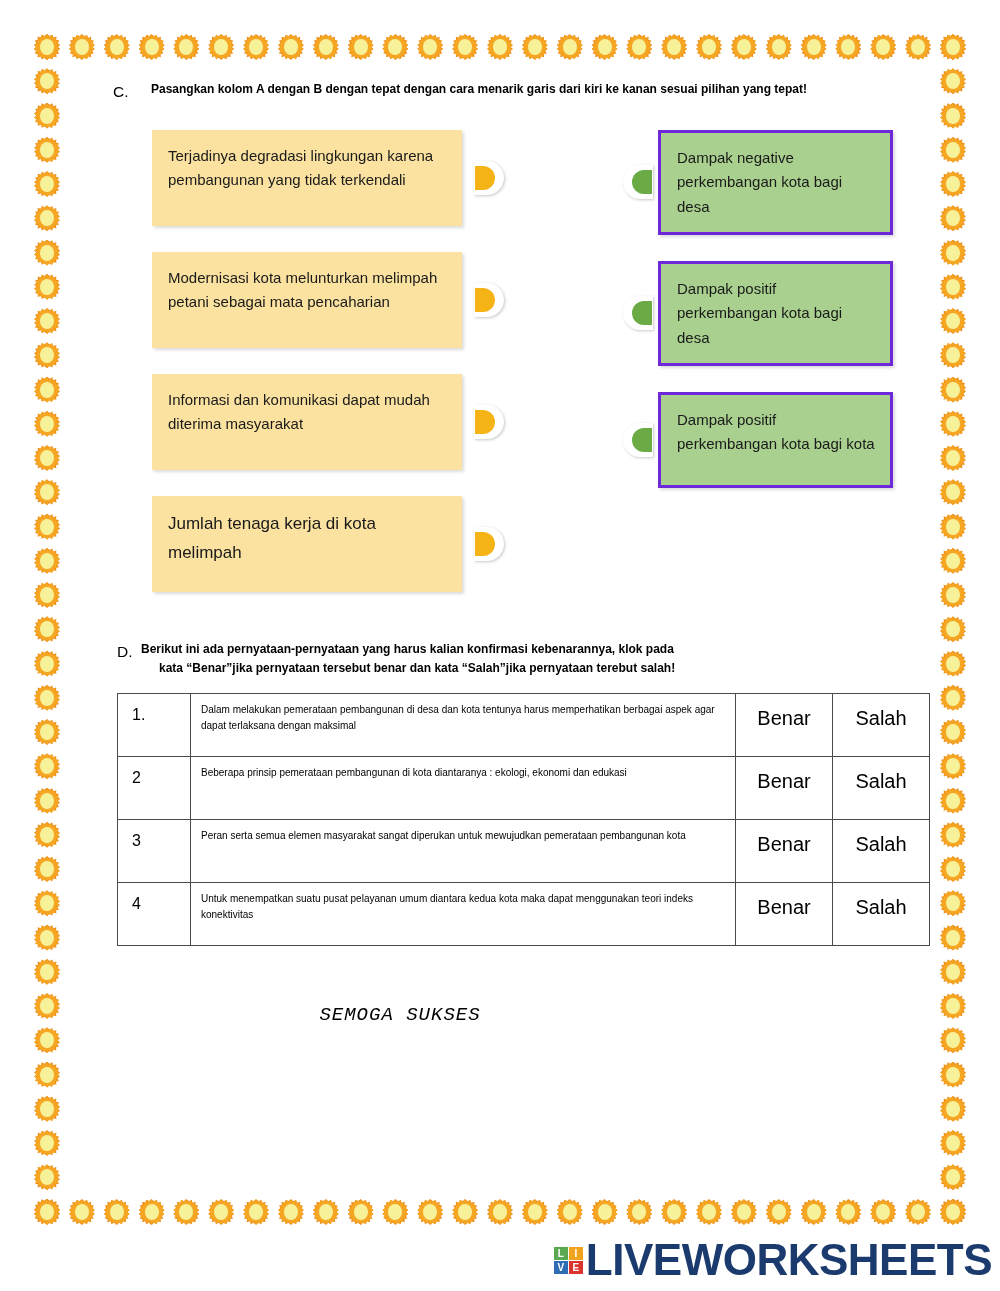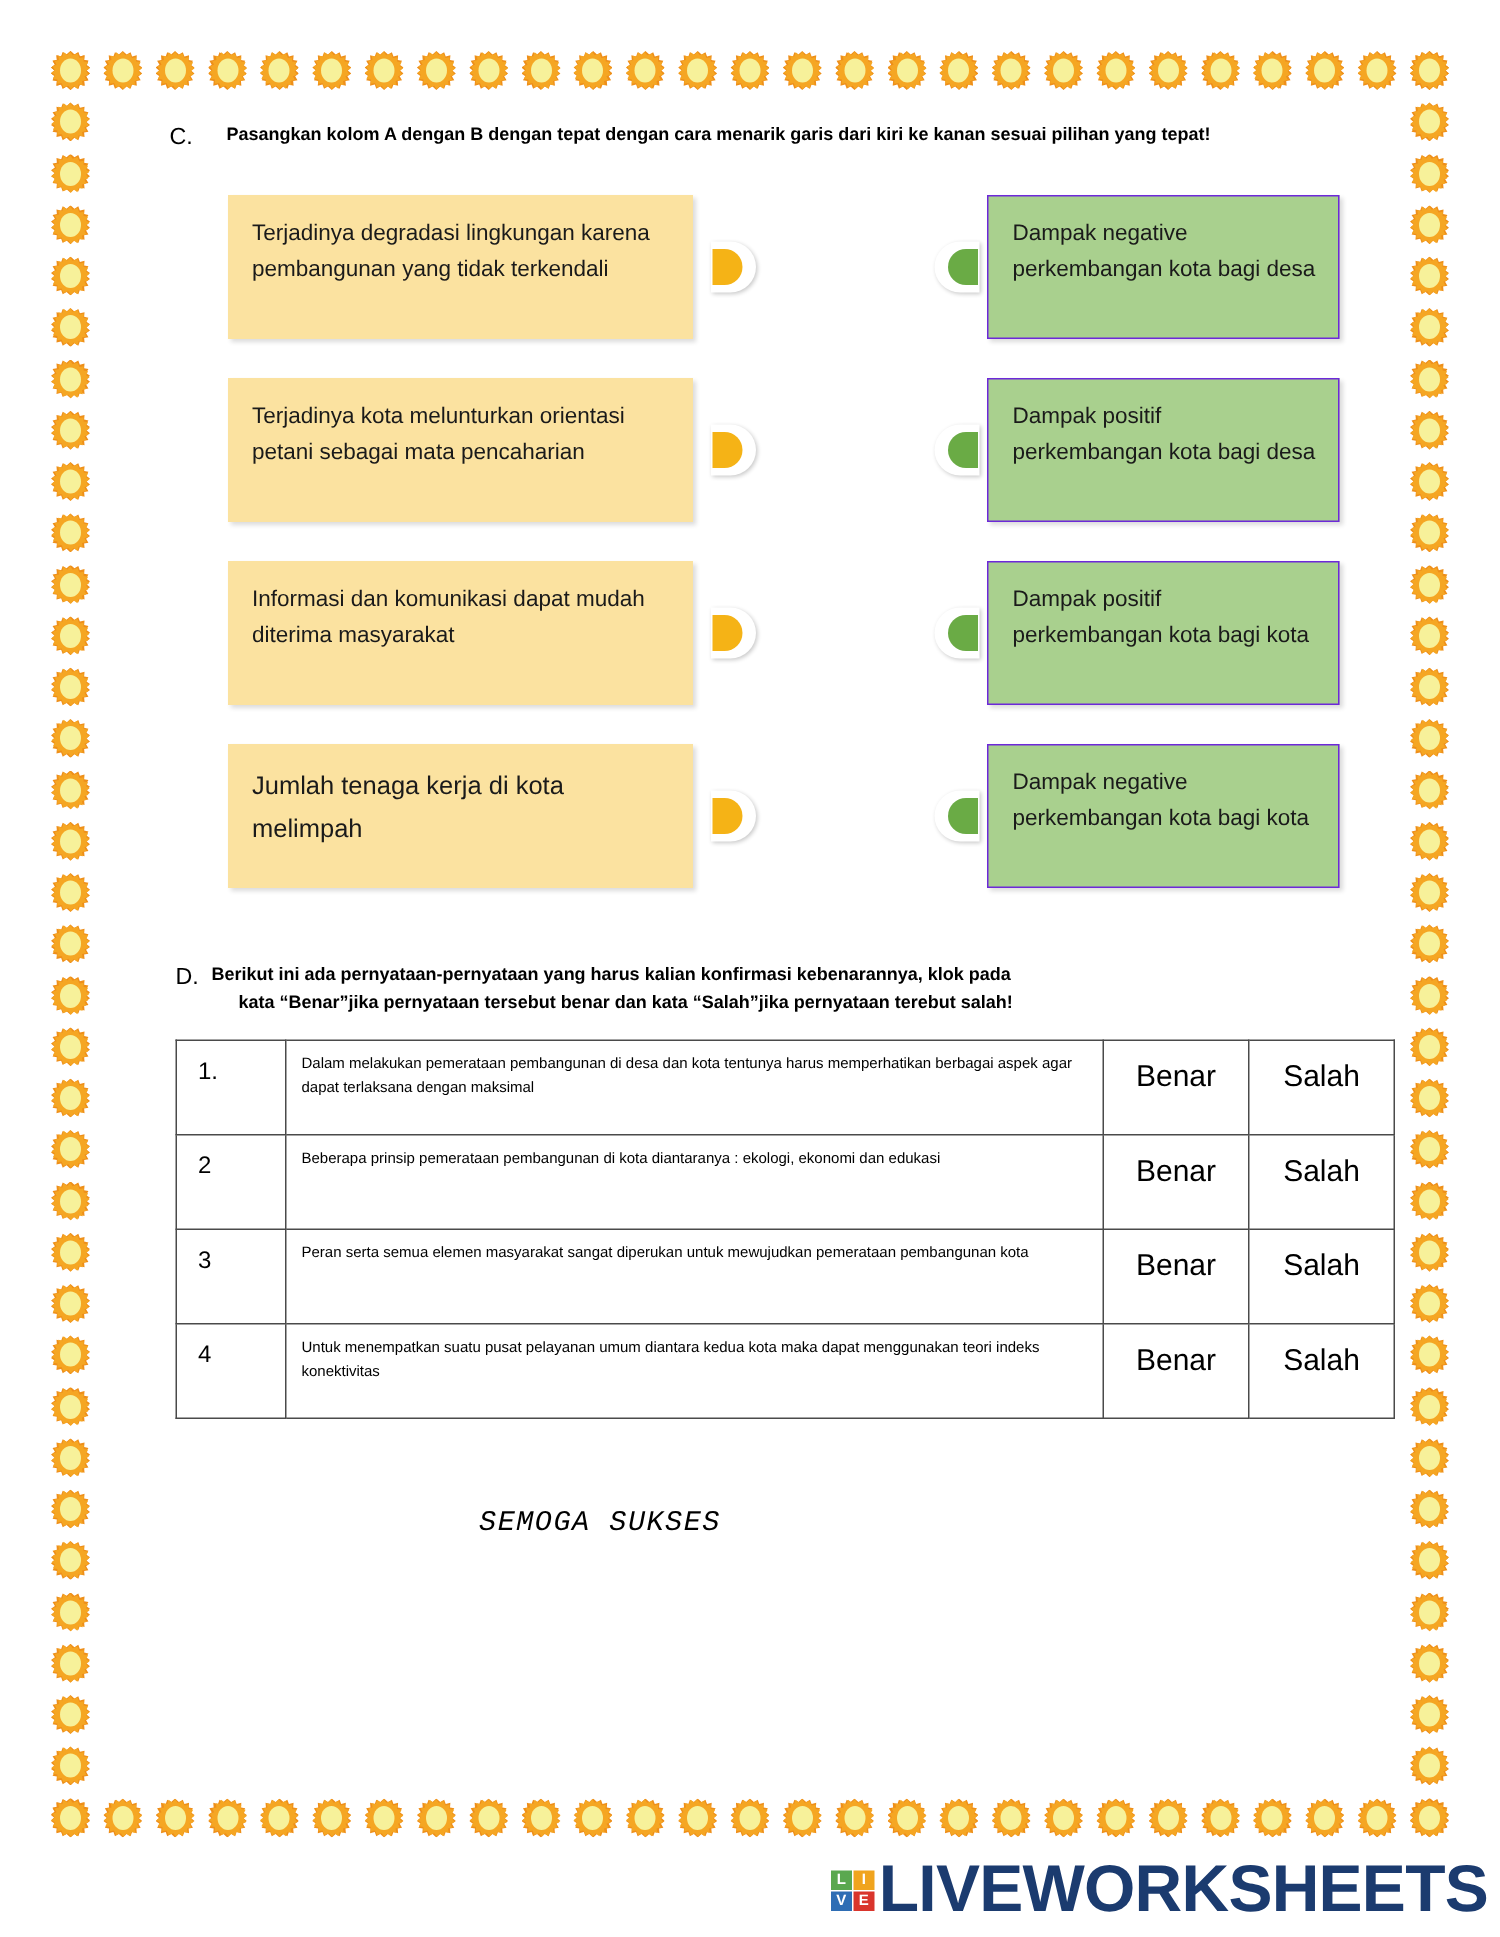--- a/index.html
+++ b/index.html
@@ -148,21 +148,21 @@
     background: #fbe2a0;
     box-shadow: 2px 2px 3px rgba(0,0,0,0.14);
   }
   .card-left.big { font-size: 17px; line-height: 1.7; }
 
   .card-right {
     width: 235px;
     min-height: 96px;
     padding: 13px 14px 13px 16px;
     background: #a9d08e;
-    border: 1px solid #6d28d9;
+    border: 3px solid #6d28d9;
     box-shadow: 2px 2px 3px rgba(0,0,0,0.14);
     margin-left: 13px;
   }
 
   
   .knob {
     position: absolute;
     top: 50%;
     width: 30px;
     height: 34px;
@@ -918,21 +918,21 @@
     <div class="match-area">
 
       <div class="match-col left">
         <div class="match-item">
           <div class="card card-left">Terjadinya  degradasi lingkungan karena pembangunan  yang  tidak terkendali</div>
           <div class="knob right-side">
               <span class="dot"></span>
             </div>
         </div>
         <div class="match-item">
-          <div class="card card-left">Terjadinya  kota melunturkan orientasi petani  sebagai  mata pencaharian</div>
+          <div class="card card-left">Modernisasi  kota melunturkan melimpah petani  sebagai  mata pencaharian</div>
           <div class="knob right-side">
               <span class="dot"></span>
             </div>
         </div>
         <div class="match-item">
           <div class="card card-left">Informasi  dan  komunikasi dapat mudah  diterima masyarakat</div>
           <div class="knob right-side">
               <span class="dot"></span>
             </div>
         </div>
@@ -952,26 +952,20 @@
             </div>
         </div>
         <div class="match-item">
           <div class="card card-right">Dampak positif perkembangan kota bagi desa</div>
           <div class="knob left-side">
               <span class="dot"></span>
             </div>
         </div>
         <div class="match-item">
           <div class="card card-right">Dampak positif perkembangan kota bagi kota</div>
-          <div class="knob left-side">
-              <span class="dot"></span>
-            </div>
-        </div>
-        <div class="match-item">
-          <div class="card card-right">Dampak negative perkembangan kota bagi kota</div>
           <div class="knob left-side">
               <span class="dot"></span>
             </div>
         </div>
       </div>
 
     </div>
 
     <div class="section" id="section-d">
       <div class="sec-letter">D.</div>

